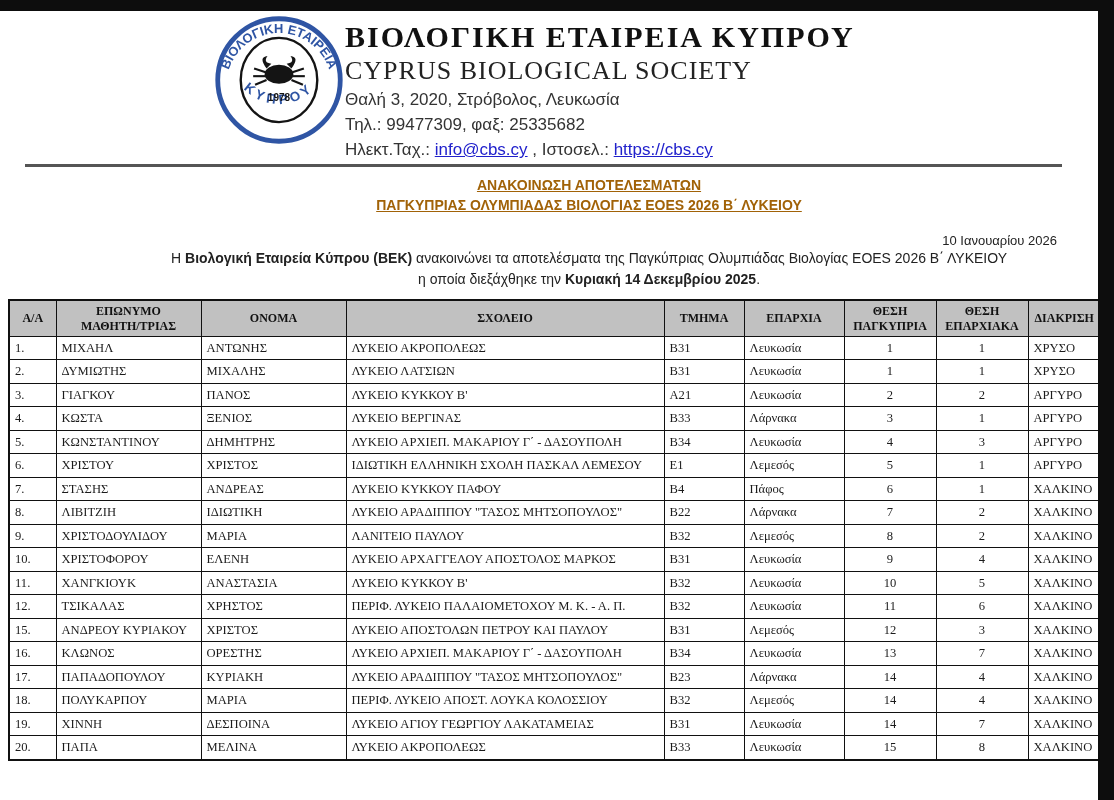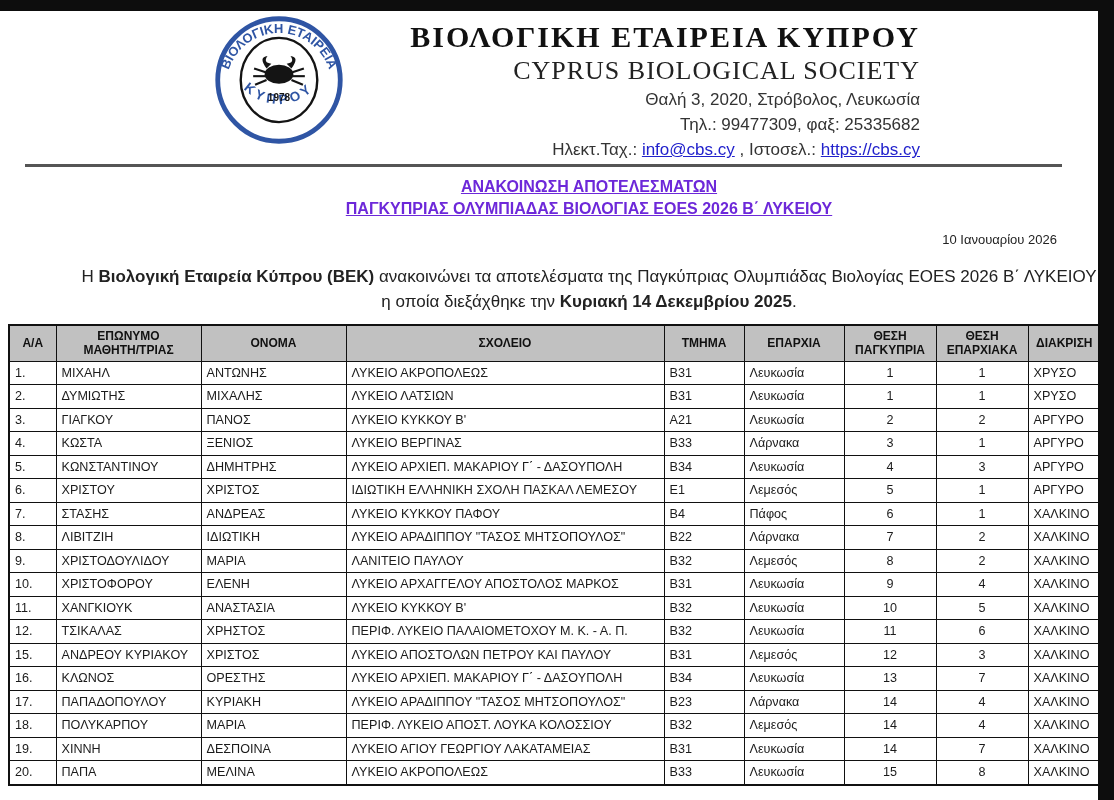--- a/index.html
+++ b/index.html
@@ -7,37 +7,37 @@
     width:1114px;height:800px;position:relative;overflow:hidden;
     background:#ffffff;color:#1a1a1a;
     font-family:"Liberation Sans","DejaVu Sans",sans-serif;
   }
   .top-bar{position:absolute;top:0;left:0;width:1114px;height:11px;background:#0d0d0d;z-index:5;}
   .right-bar{position:absolute;top:0;right:0;width:16px;height:800px;background:#0d0d0d;z-index:5;}
 
   
   .header{position:relative;padding-top:14px;height:140px;}
   .logo{position:absolute;left:212px;top:13px;width:134px;height:134px;}
-  .head-text{margin-left:345px;width:575px;text-align:right;}
+  .head-text{margin-left:345px;width:575px;text-align:left;}
   .title-el{font-family:"Liberation Serif","DejaVu Serif",serif;font-weight:bold;font-size:30px;letter-spacing:2px;color:#111;margin-top:6px;}
   .title-en{font-family:Liberation Serif, serif;font-size:26px;letter-spacing:1px;color:#222;margin-top:2px;}
   .head-line{font-size:17px;color:#333;margin-top:3px;line-height:1.3;}
   .head-line a{color:#2121cc;text-decoration:underline;}
 
   .rule{margin:10px 0 0 25px;width:1037px;border:0;border-top:3px solid #555;}
 
   
   .announce{margin-left:80px;width:1018px;text-align:center;margin-top:9px;}
-  .ann-title{font-weight:bold;font-size:16px;line-height:1.4;color:#6d28d9;}
+  .ann-title{font-weight:bold;font-size:14px;line-height:1.4;color:#a16207;}
   .ann-title span{text-decoration:underline;}
-  .ann-date{text-align:right;padding-right:41px;font-size:13px;margin-top:11px;color:#222;}
-  .ann-body{font-size:17px;margin-top:17px;line-height:1.5;color:#222;}
+  .ann-date{text-align:right;padding-right:41px;font-size:13px;margin-top:18px;color:#222;}
+  .ann-body{font-size:14px;margin-top:0;line-height:1.5;color:#222;}
 
   
-  table{border-collapse:collapse;margin:9px 0 0 8px;width:1092px;table-layout:fixed;border:2px solid #111;}
+  table{border-collapse:collapse;margin:9px 0 0 8px;width:1092px;table-layout:fixed;border:2px solid #111;font-family:Liberation Serif, serif;}
   th{background:#c1c1c1;font-weight:bold;font-size:12px;border:1px solid #111;padding:3px 1px;
      text-align:center;white-space:pre-line;line-height:1.2;color:#111;}
   td{font-size:12.6px;border:1px solid #111;padding:1px 5px;height:20.5px;overflow:hidden;
      white-space:nowrap;color:#1b1b1b;}
   td.c6,td.c7{text-align:center;}
   col.w0{width:47px;}col.w1{width:145px;}col.w2{width:145px;}col.w3{width:318px;}
   col.w4{width:80px;}col.w5{width:100px;}col.w6{width:92px;}col.w7{width:92px;}col.w8{width:73px;}
 </style>
 </head>
 <body>

